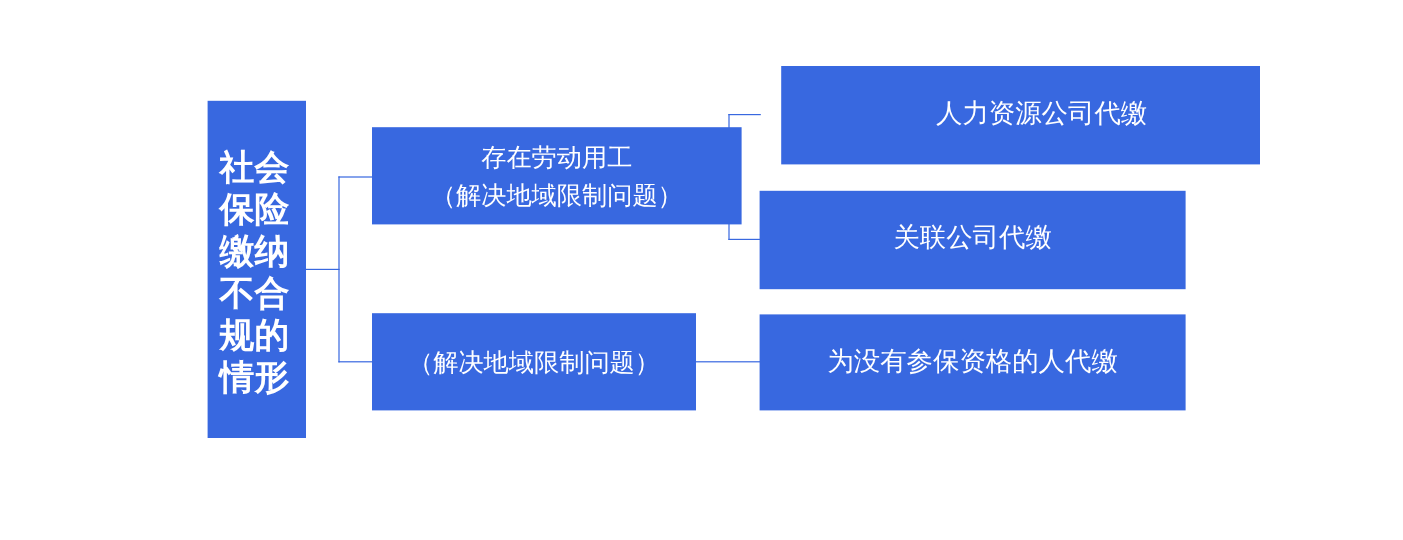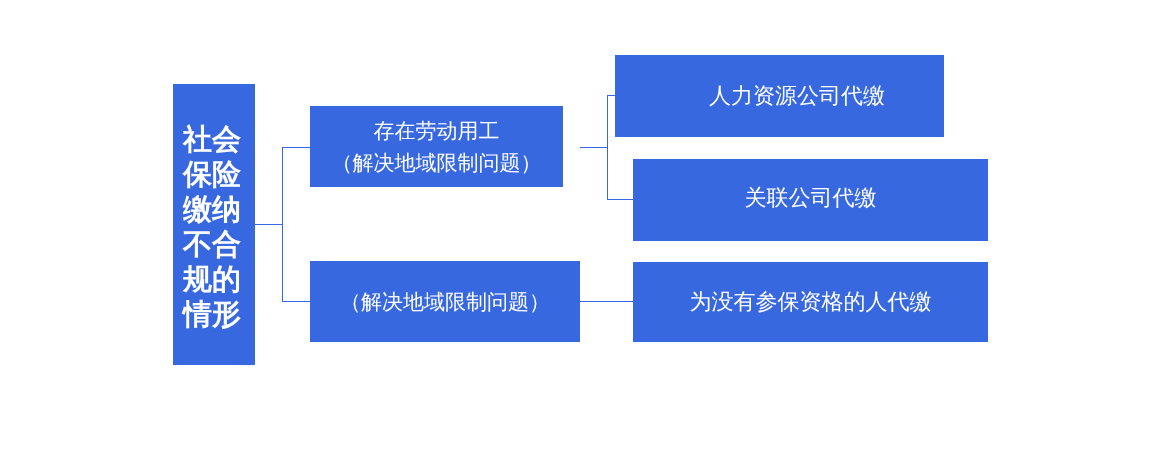--- a/index.html
+++ b/index.html
@@ -48,41 +48,41 @@
   
   .mid-node {
     font-family: "DejaVu Serif", "Liberation Serif", serif;
     font-size: 21px;
     line-height: 32px;
     font-weight: normal;
   }
   #mid-node-1 {
     left: 310px;
     top: 106px;
-    width: 253px;
+    width: 308px;
     height: 81px;
   }
   #mid-node-2 {
     left: 310px;
     top: 261px;
     width: 270px;
     height: 81px;
   }
   .mid-node .line { display: block; }
   
   .leaf-node {
     font-family: "DejaVu Serif", "Liberation Serif", serif;
     font-size: 22px;
     line-height: 30px;
     font-weight: normal;
   }
   #leaf-node-1 {
-    left: 615px;
+    left: 651px;
     top: 55px;
-    width: 329px;
+    width: 399px;
     height: 82px;
     padding-left: 35px;
   }
   #leaf-node-2 {
     left: 633px;
     top: 159px;
     width: 355px;
     height: 82px;
     font-family: Liberation Mono, monospace;
   }

